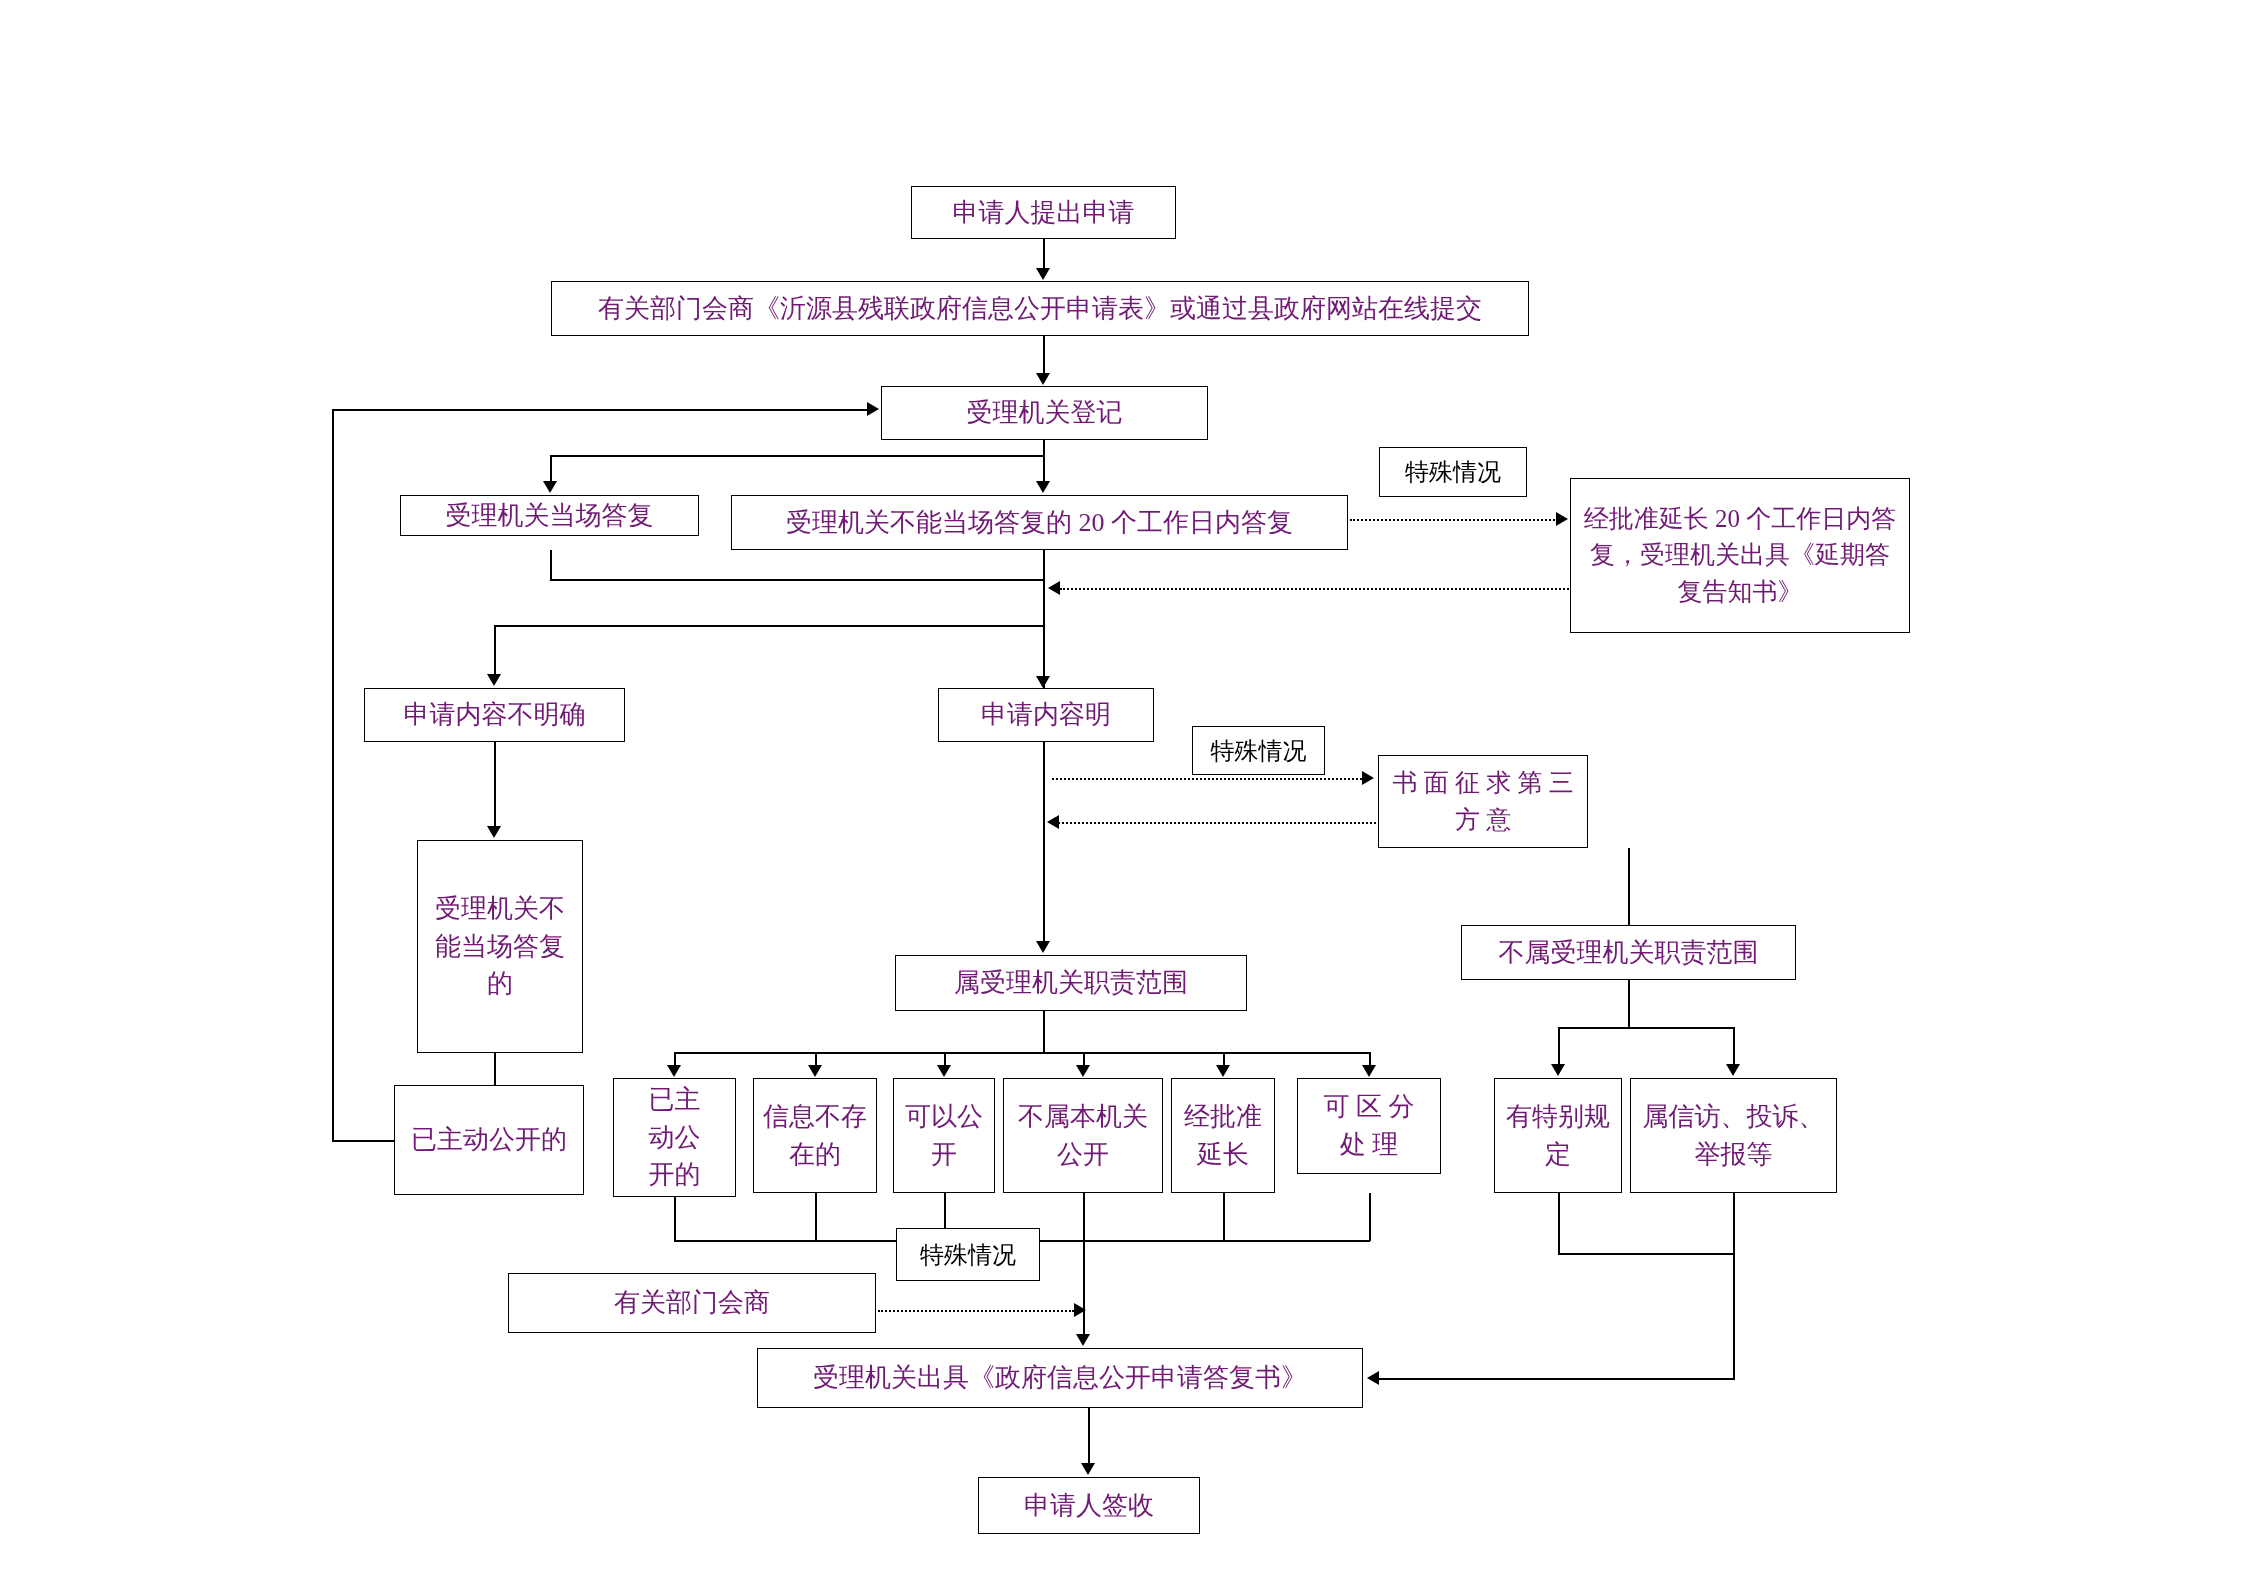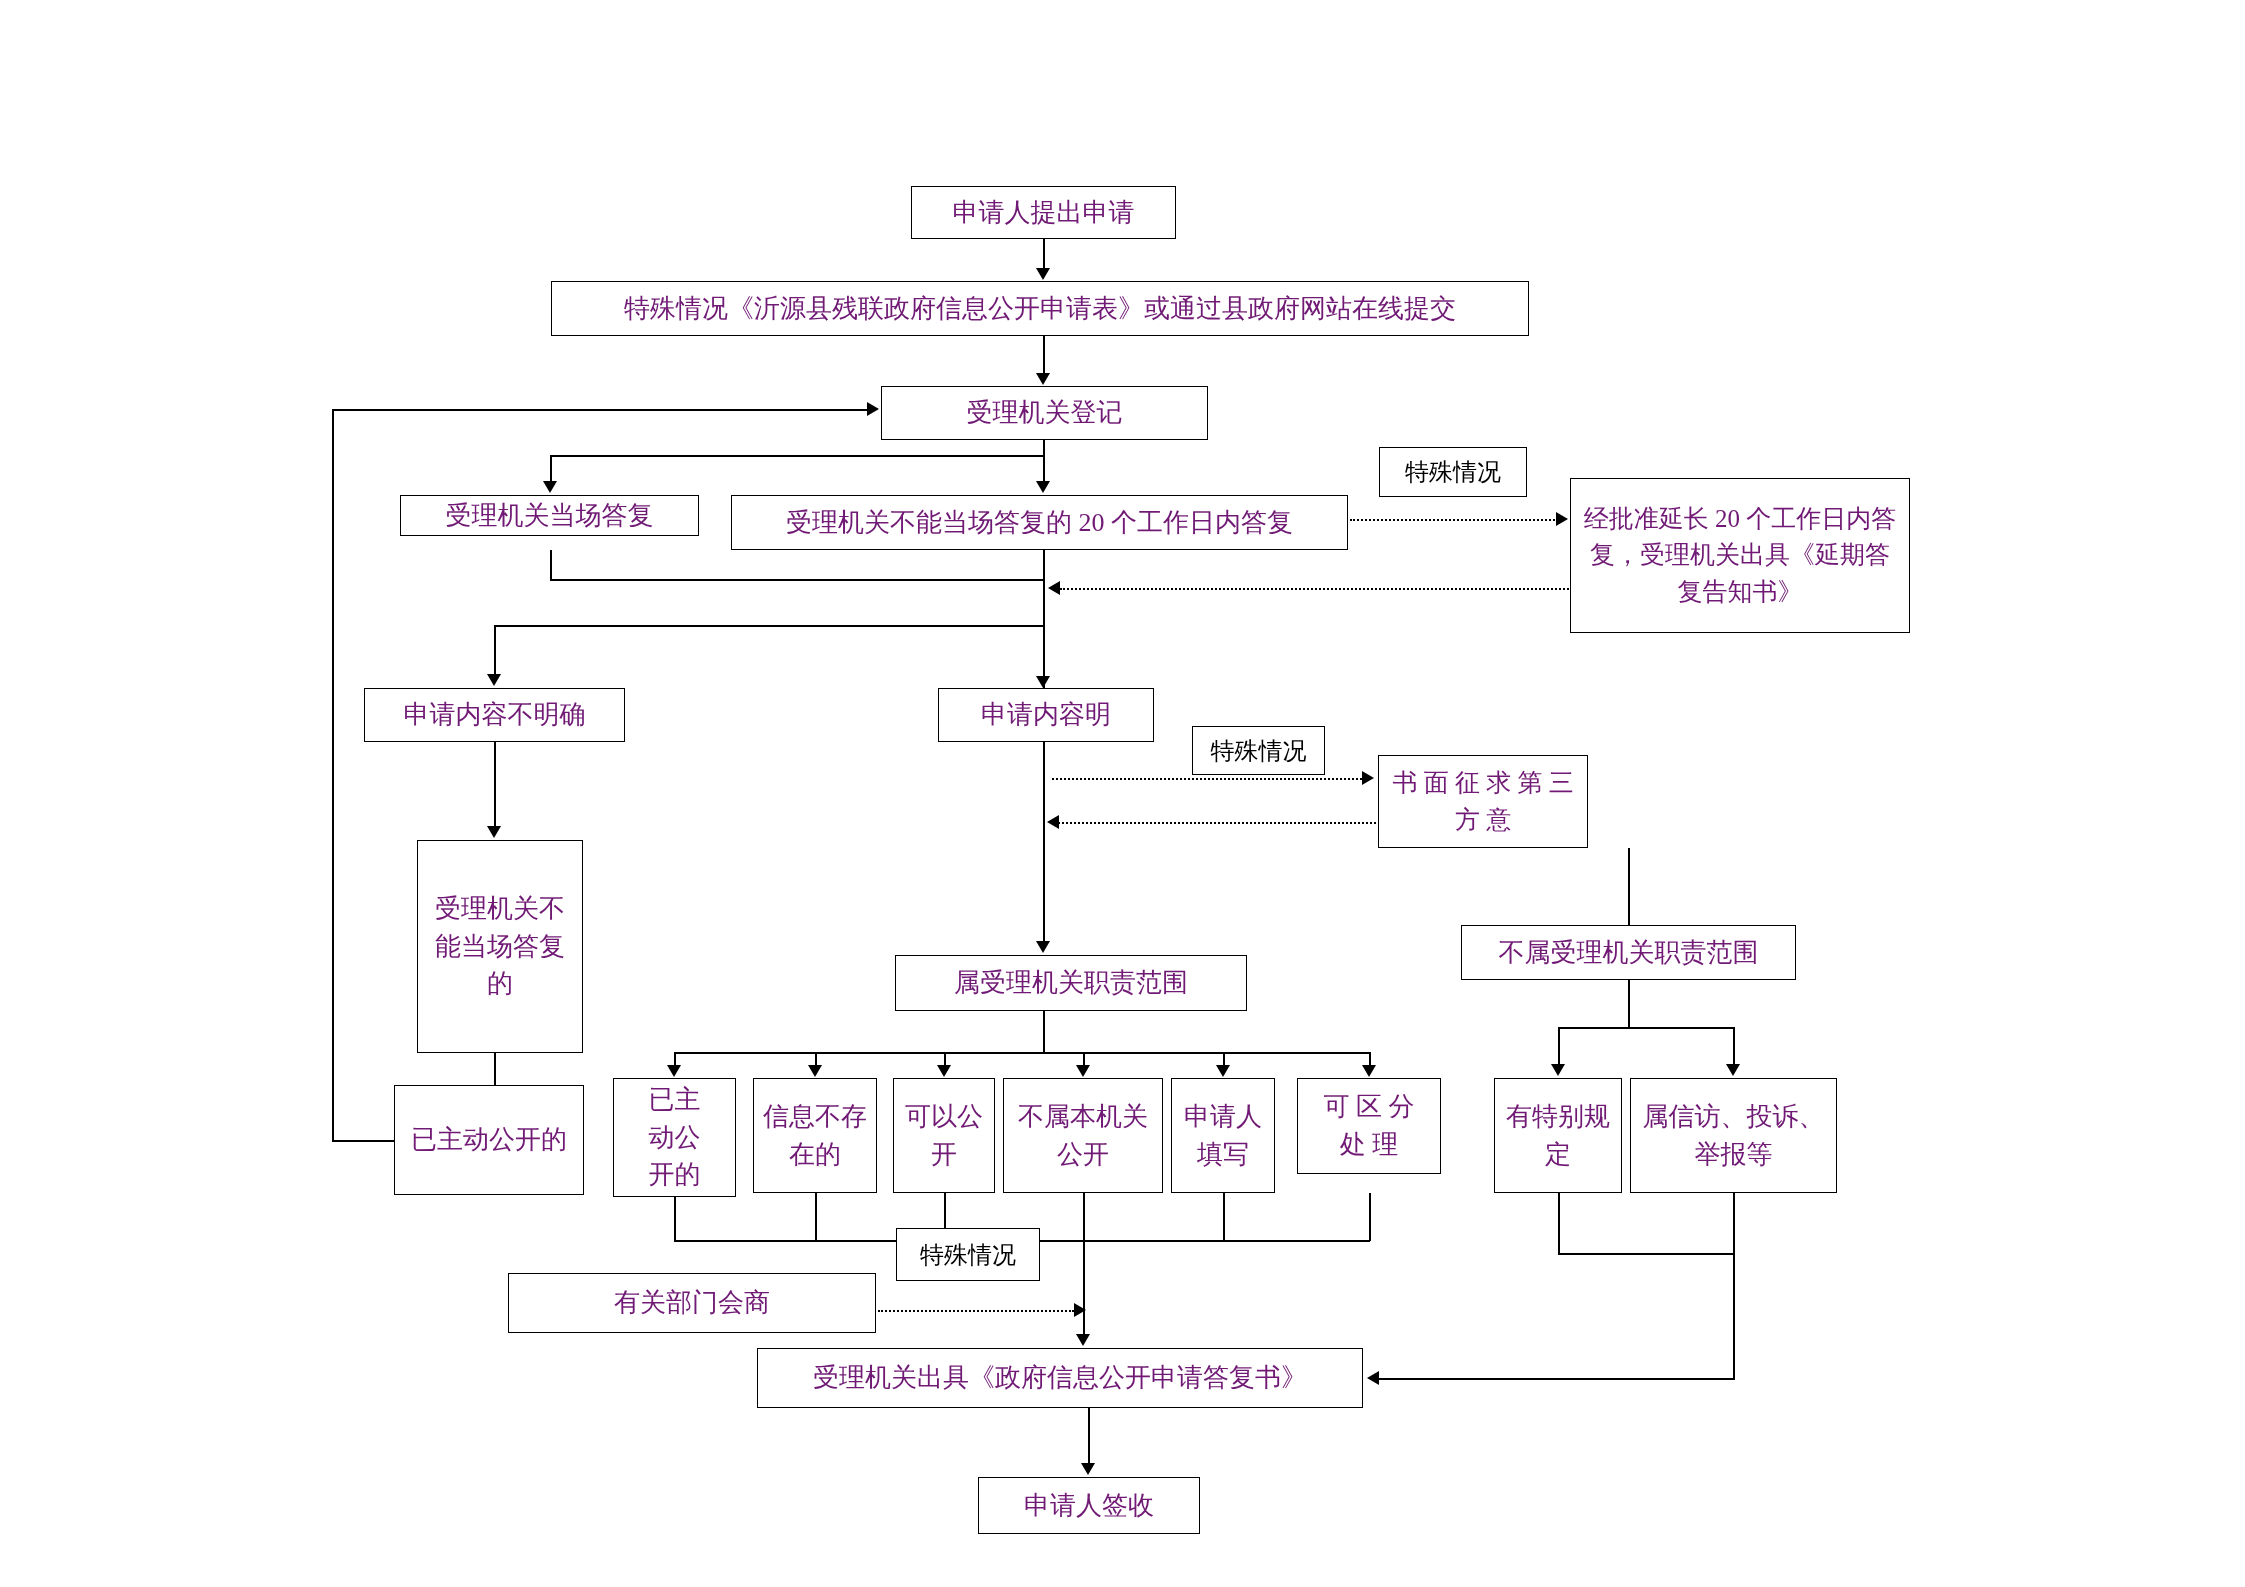--- a/index.html
+++ b/index.html
@@ -85,21 +85,21 @@
 </head>
 <body>
 
 <div id="canvas">
 
   <div class="node fs26" style="left:911px; top:186px; width:265px; height:53px;">
     <span>申请人提出申请</span>
   </div>
 
   <div class="node fs26" style="left:551px; top:281px; width:978px; height:55px;">
-    <span>特殊情况《沂源县残联政府信息公开申请表》或通过县政府网站在线提交</span>
+    <span>有关部门会商《沂源县残联政府信息公开申请表》或通过县政府网站在线提交</span>
   </div>
 
   <div class="node fs26" style="left:881px; top:386px; width:327px; height:54px;">
     <span>受理机关登记</span>
   </div>
 
   <div class="node fs26" style="left:400px; top:495px; width:299px; height:41px;">
     <span>受理机关当场答复</span>
   </div>
 
@@ -157,21 +157,21 @@
 
   <div class="node fs26" style="left:893px; top:1078px; width:102px; height:115px; padding:4px 6px;">
     <span>可以公开</span>
   </div>
 
   <div class="node fs26" style="left:1003px; top:1078px; width:160px; height:115px; padding:4px 6px;">
     <span>不属本机关公开</span>
   </div>
 
   <div class="node fs26" style="left:1171px; top:1078px; width:104px; height:115px; padding:4px 6px;">
-    <span>申请人填写</span>
+    <span>经批准延长</span>
   </div>
 
   <div class="node fs26" style="left:1297px; top:1078px; width:144px; height:96px; padding:4px 24px;">
     <span>可 区 分 处 理</span>
   </div>
 
   <div class="node fs26" style="left:1494px; top:1078px; width:128px; height:115px; padding:4px 8px;">
     <span>有特别规定</span>
   </div>
 

